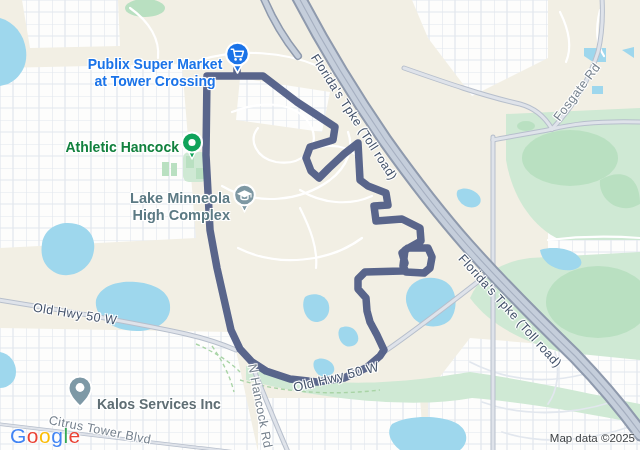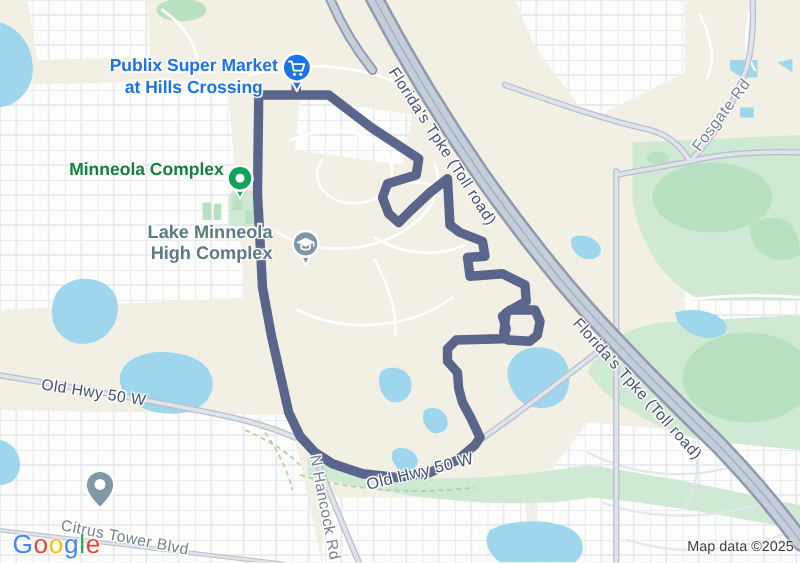--- a/index.html
+++ b/index.html
@@ -1,21 +1,21 @@
 <!DOCTYPE html>
 <html style="--base: #f2efe4; --residential: #fdfdfc; --grid-line: #e2e7ee; --water: #9ed7ed; --park-light: #cfe9d4; --park-mid: #b9e0c1; --route: #4e5a84; --hwy-fill: #c5cedb; --hwy-casing: #8f9aad; --road-fill: #dfe3ea; --road-casing: #b7bfcc; --street-white: #ffffff; --trail-green: #a9d4a6; --label-road-major: #44536b; --label-road-minor: #76828e; --publix-blue: #1a73e8; --athletic-green: #12813e; --school-gray: #5c7a84; --poi-gray: #5f6e74; --pin-green: #10a35a; --pin-school: #7e98a3; --pin-kalos: #7e99a6;"><head>
 <meta charset="utf-8">
 <style>
   html,body{margin:0;padding:0;background:#fff;}
   .map-wrap{position:relative;width:640px;height:450px;overflow:hidden;
     font-family:"Liberation Sans",sans-serif;background:var(--base,#f2efe4);}
   .map-wrap svg.base{position:absolute;left:0;top:0;}
   .lbl{position:absolute;white-space:nowrap;
     text-shadow:-1px -1px 0 #fff,1px -1px 0 #fff,-1px 1px 0 #fff,1px 1px 0 #fff,0 0 3px #fff;}
-  .poi{font-weight:bold;line-height:17px;}
+  .poi{font-weight:bold;line-height:17px;margin-top:12px;}
   .rlabel{font-size:12.5px;letter-spacing:.4px;transform-origin:center;
     transform:translate(-50%,-50%) rotate(var(--rot,0deg));}
   .road-major{color:var(--label-road-major,#44536b);}
   .road-minor{color:var(--label-road-minor,#76828e);}
   .pin{position:absolute;}
   .logo{position:absolute;left:10px;top:424px;font-size:21px;font-weight:normal;letter-spacing:.5px;
     text-shadow:0 0 3px #fff,0 0 3px #fff;}
   .attrib{position:absolute;right:5px;top:432px;font-size:11.5px;color:#3c4043;
     text-shadow:0 0 2px #fff,0 0 2px #fff,0 0 3px #fff;}
 </style>
@@ -177,32 +177,33 @@
 
   <div class="pin" style="left:66px;top:374px;">
     <svg width="28" height="34" viewBox="0 0 28 34">
       <path d="M14,2.5 C7.6,2.5 2.5,7.6 2.5,14 C2.5,22.5 14,32.5 14,32.5 C14,32.5 25.5,22.5 25.5,14 C25.5,7.6 20.4,2.5 14,2.5 Z" fill="var(--pin-kalos,#7e99a6)" stroke="#fff" stroke-width="2"></path>
       <circle cx="14" cy="13.5" r="4.4" fill="#fff"></circle>
     </svg>
   </div>
 
   <div class="lbl poi" style="left:82px;top:44px;width:146px;text-align:center;font-size:14px;color:var(--publix-blue,#1a73e8);">
     <div>Publix Super Market</div>
-    <div>at Hills Crossing</div>
+    <div>at Tower Crossing</div>
   </div>
 
   <div class="lbl poi" style="left:40px;top:127px;width:139px;text-align:right;font-size:14px;color:var(--athletic-green,#12813e);">
-    <div>Minneola Complex</div>
-  </div>
-
-  <div class="lbl poi" style="left:76px;top:178px;width:142px;text-align:right;font-size:14.5px;color:var(--school-gray,#5c7a84);">
+    <div>Athletic Hancock</div>
+  </div>
+
+  <div class="lbl poi" style="left:88px;top:178px;width:142px;text-align:right;font-size:14.5px;color:var(--school-gray,#5c7a84);">
     <div>Lake Minneola</div>
     <div>High Complex</div>
   </div>
 
+  <div class="lbl poi" style="left:97px;top:384px;font-size:14px;color:var(--poi-gray,#5f6e74);">Kalos Services Inc</div>
 
   <div class="lbl rlabel road-major" style="left:354px;top:117px;--rot:57deg;">Florida's Tpke (Toll road)</div>
   <div class="lbl rlabel road-major" style="left:510px;top:311px;--rot:48deg;">Florida's Tpke (Toll road)</div>
   <div class="lbl rlabel road-major" style="left:75px;top:314px;--rot:9deg;">Old Hwy 50 W</div>
   <div class="lbl rlabel road-major" style="left:336px;top:377px;--rot:-14deg;font-size:13px;">Old Hwy 50 W</div>
   <div class="lbl rlabel road-minor" style="left:260px;top:406px;--rot:79deg;">N Hancock Rd</div>
   <div class="lbl rlabel road-minor" style="left:100px;top:430px;--rot:11deg;">Citrus Tower Blvd</div>
   <div class="lbl rlabel road-minor" style="left:577px;top:92px;--rot:-53deg;">Fosgate Rd</div>
 
   <div class="logo">

